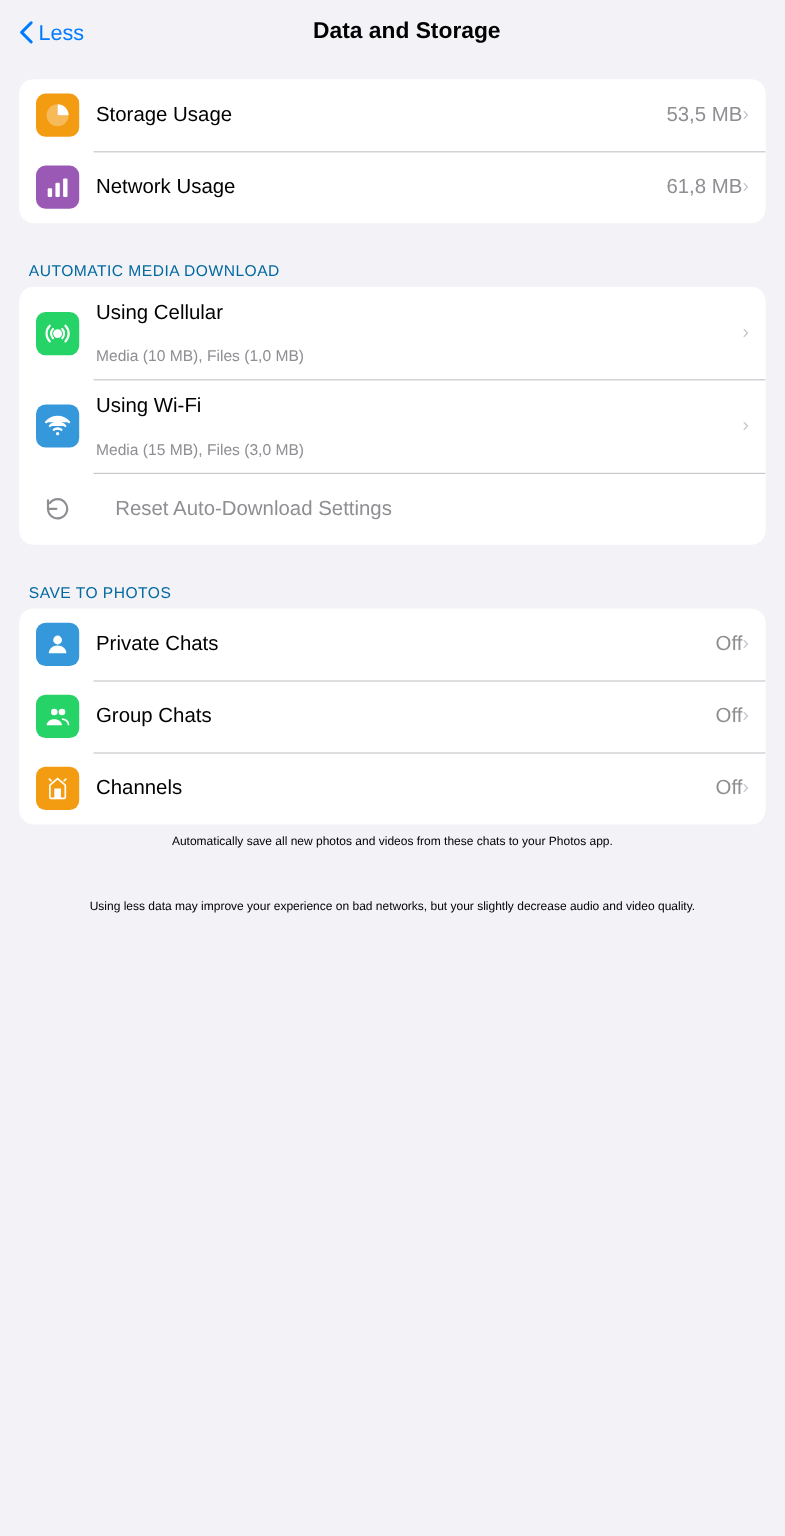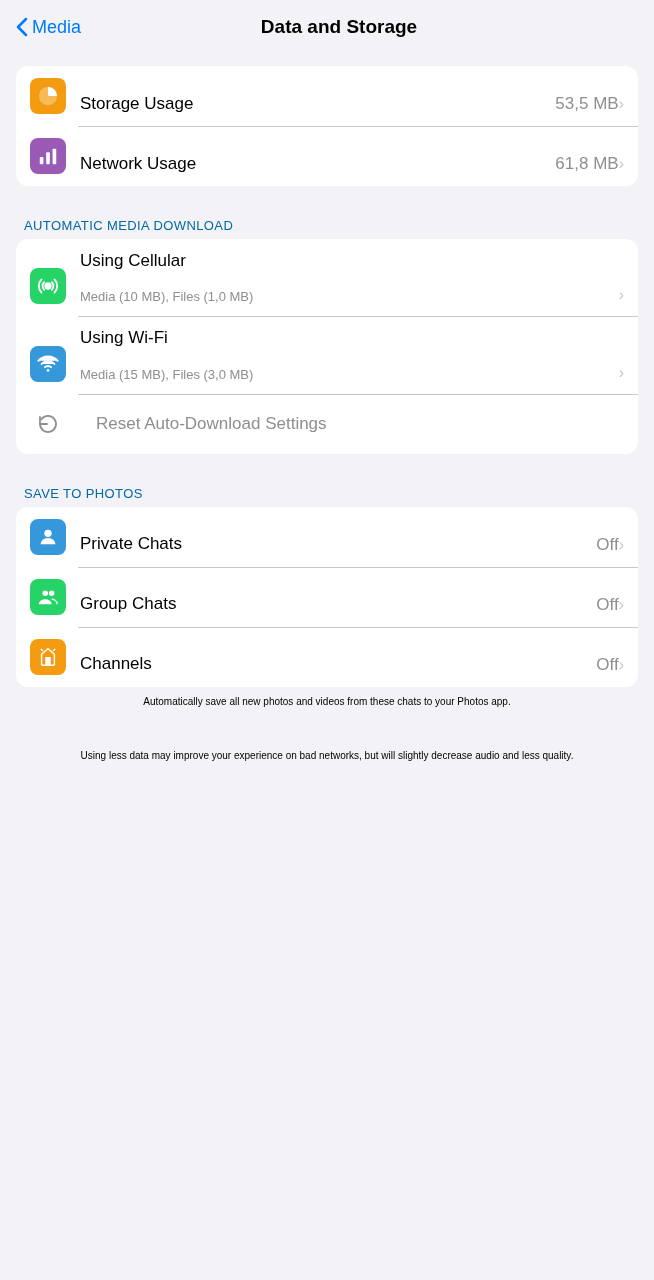--- a/index.html
+++ b/index.html
@@ -69,21 +69,21 @@
     
     .card {
       background: #fff;
       border-radius: 12px;
       overflow: hidden;
     }
 
     
     .row {
       display: flex;
-      align-items: flex-end;
+      align-items: center;
       padding: 12px 14px;
       min-height: 56px;
       cursor: pointer;
       position: relative;
     }
     .row + .row::before {
       content: '';
       position: absolute;
       top: 0;
       left: 62px;
@@ -218,21 +218,21 @@
     .spacer { height: 16px; }
   </style>
 </head>
 <body>
 
 <div class="header">
   <a class="header-back">
     <svg viewBox="0 0 12 20" fill="none" xmlns="http://www.w3.org/2000/svg">
       <path d="M10 2L2 10L10 18" stroke="#007aff" stroke-width="2.5" stroke-linecap="round" stroke-linejoin="round"></path>
     </svg>
-    <span>Media</span>
+    <span>Less</span>
   </a>
   <span class="header-title">Data and Storage</span>
 </div>
 
 <div class="section">
   <div class="card">
 
     <div class="row">
       <div class="icon-box icon-orange">
 
@@ -387,16 +387,16 @@
       </div>
     </div>
 
   </div>
   <div class="section-footer">Automatically save all new photos and videos from these chats to your Photos app.</div>
 </div>
 
 <div class="spacer"></div>
 
 <div class="section">
-  <div class="section-footer">Using less data may improve your experience on bad networks, but will slightly decrease audio and less quality.</div>
+  <div class="section-footer">Using less data may improve your experience on bad networks, but your slightly decrease audio and video quality.</div>
 </div>
 
 <div class="spacer"></div>
 
 </body></html>

